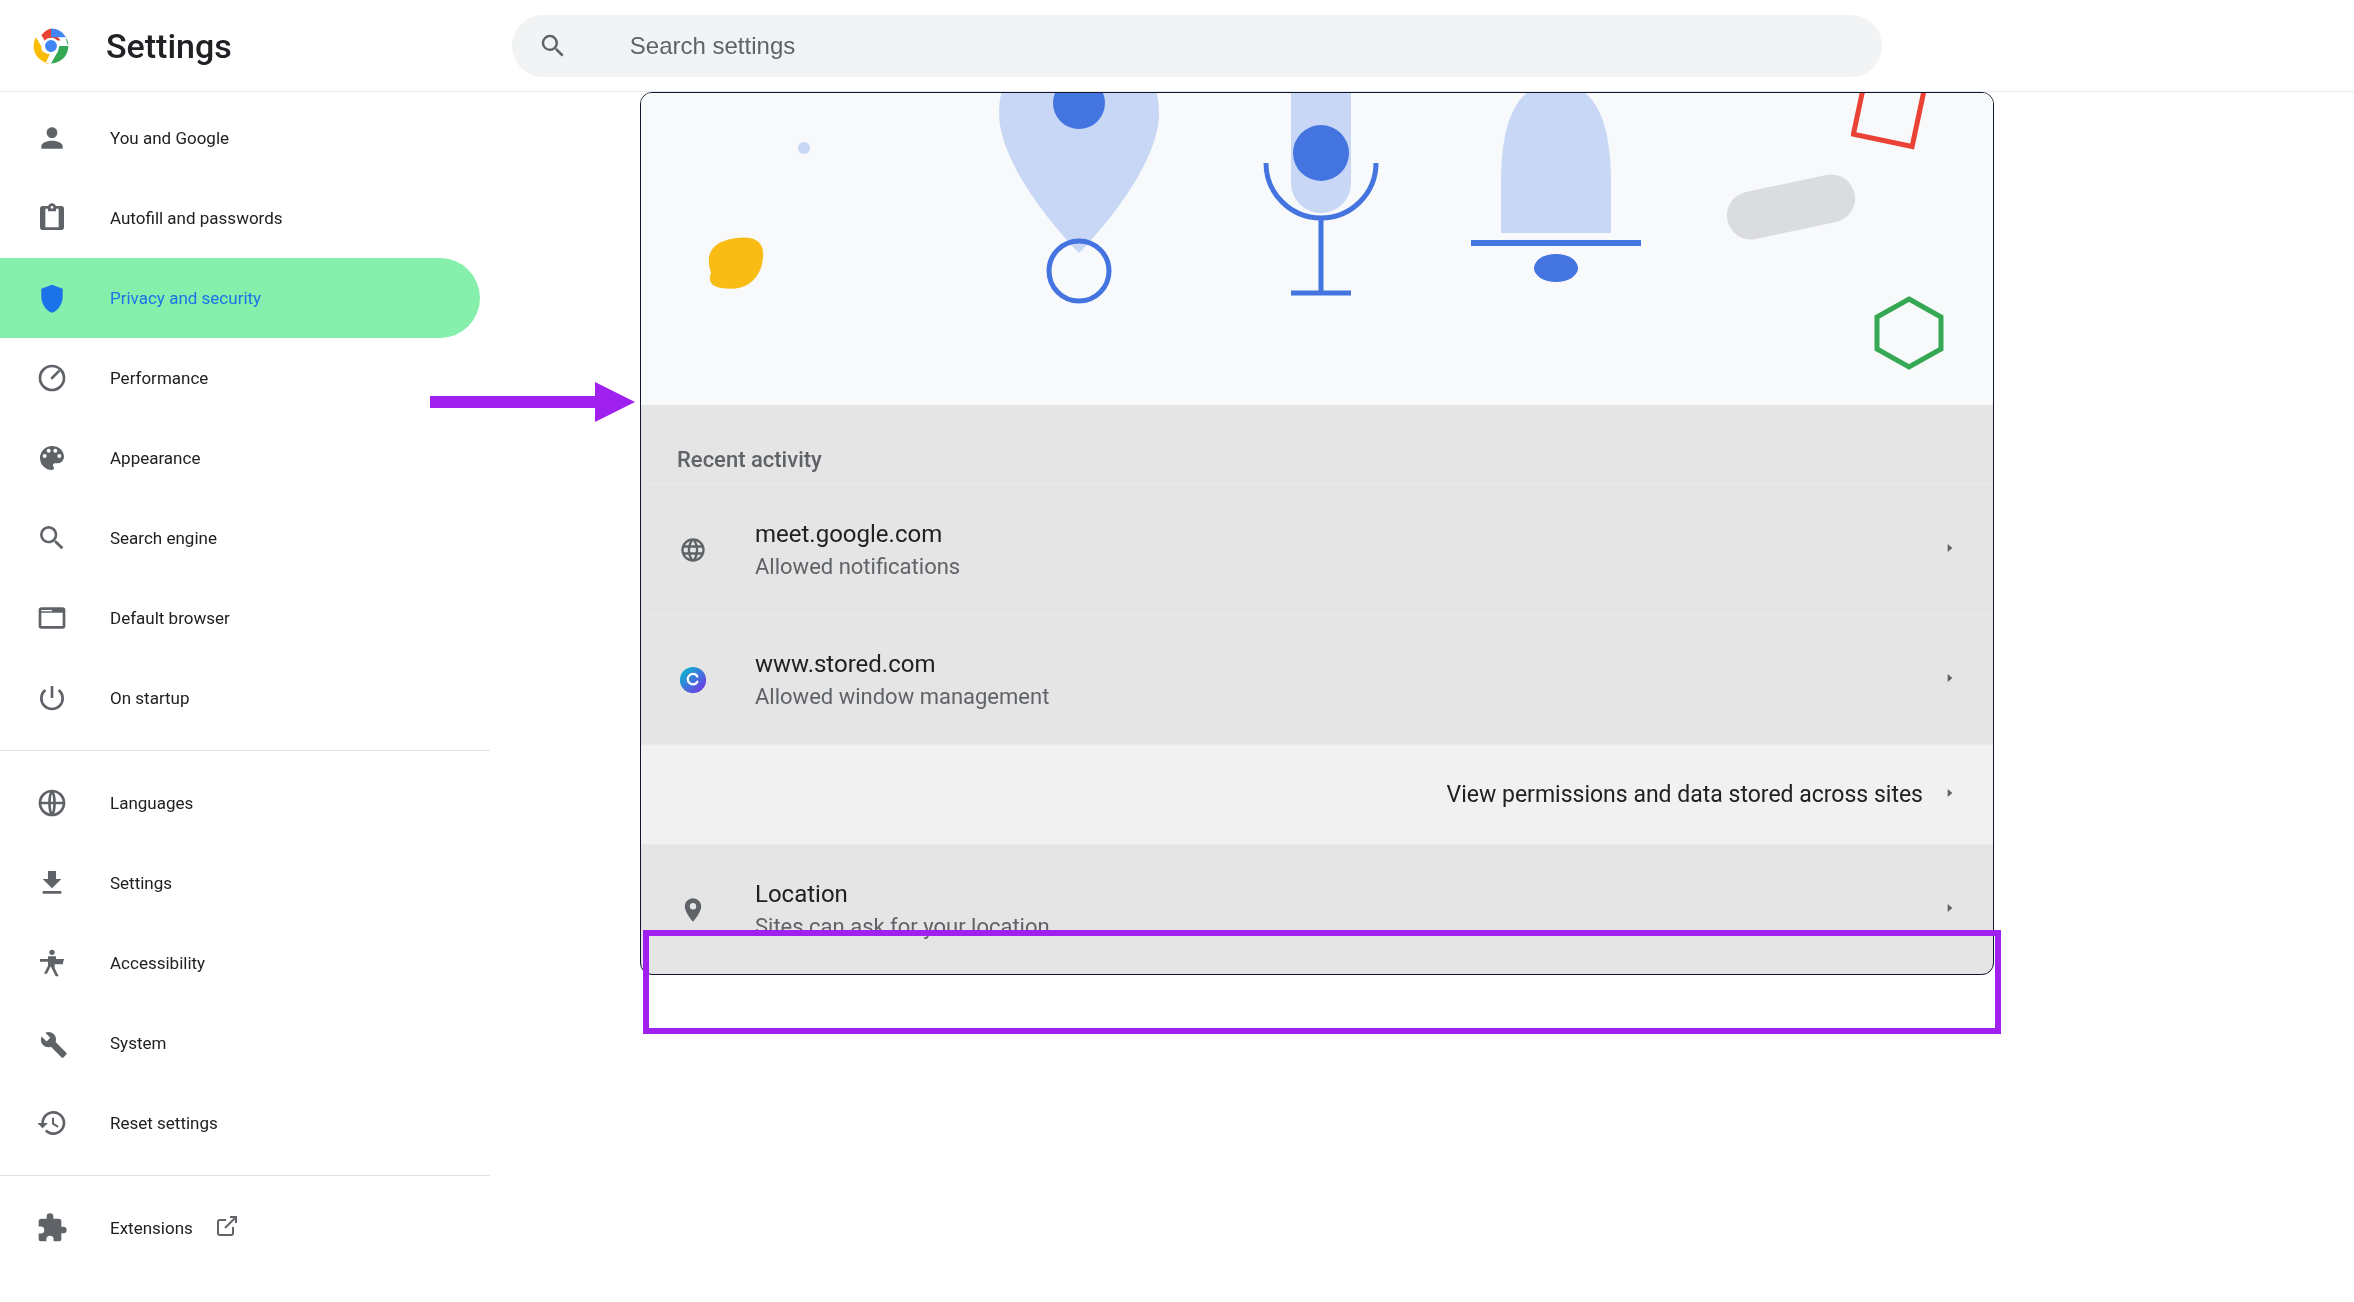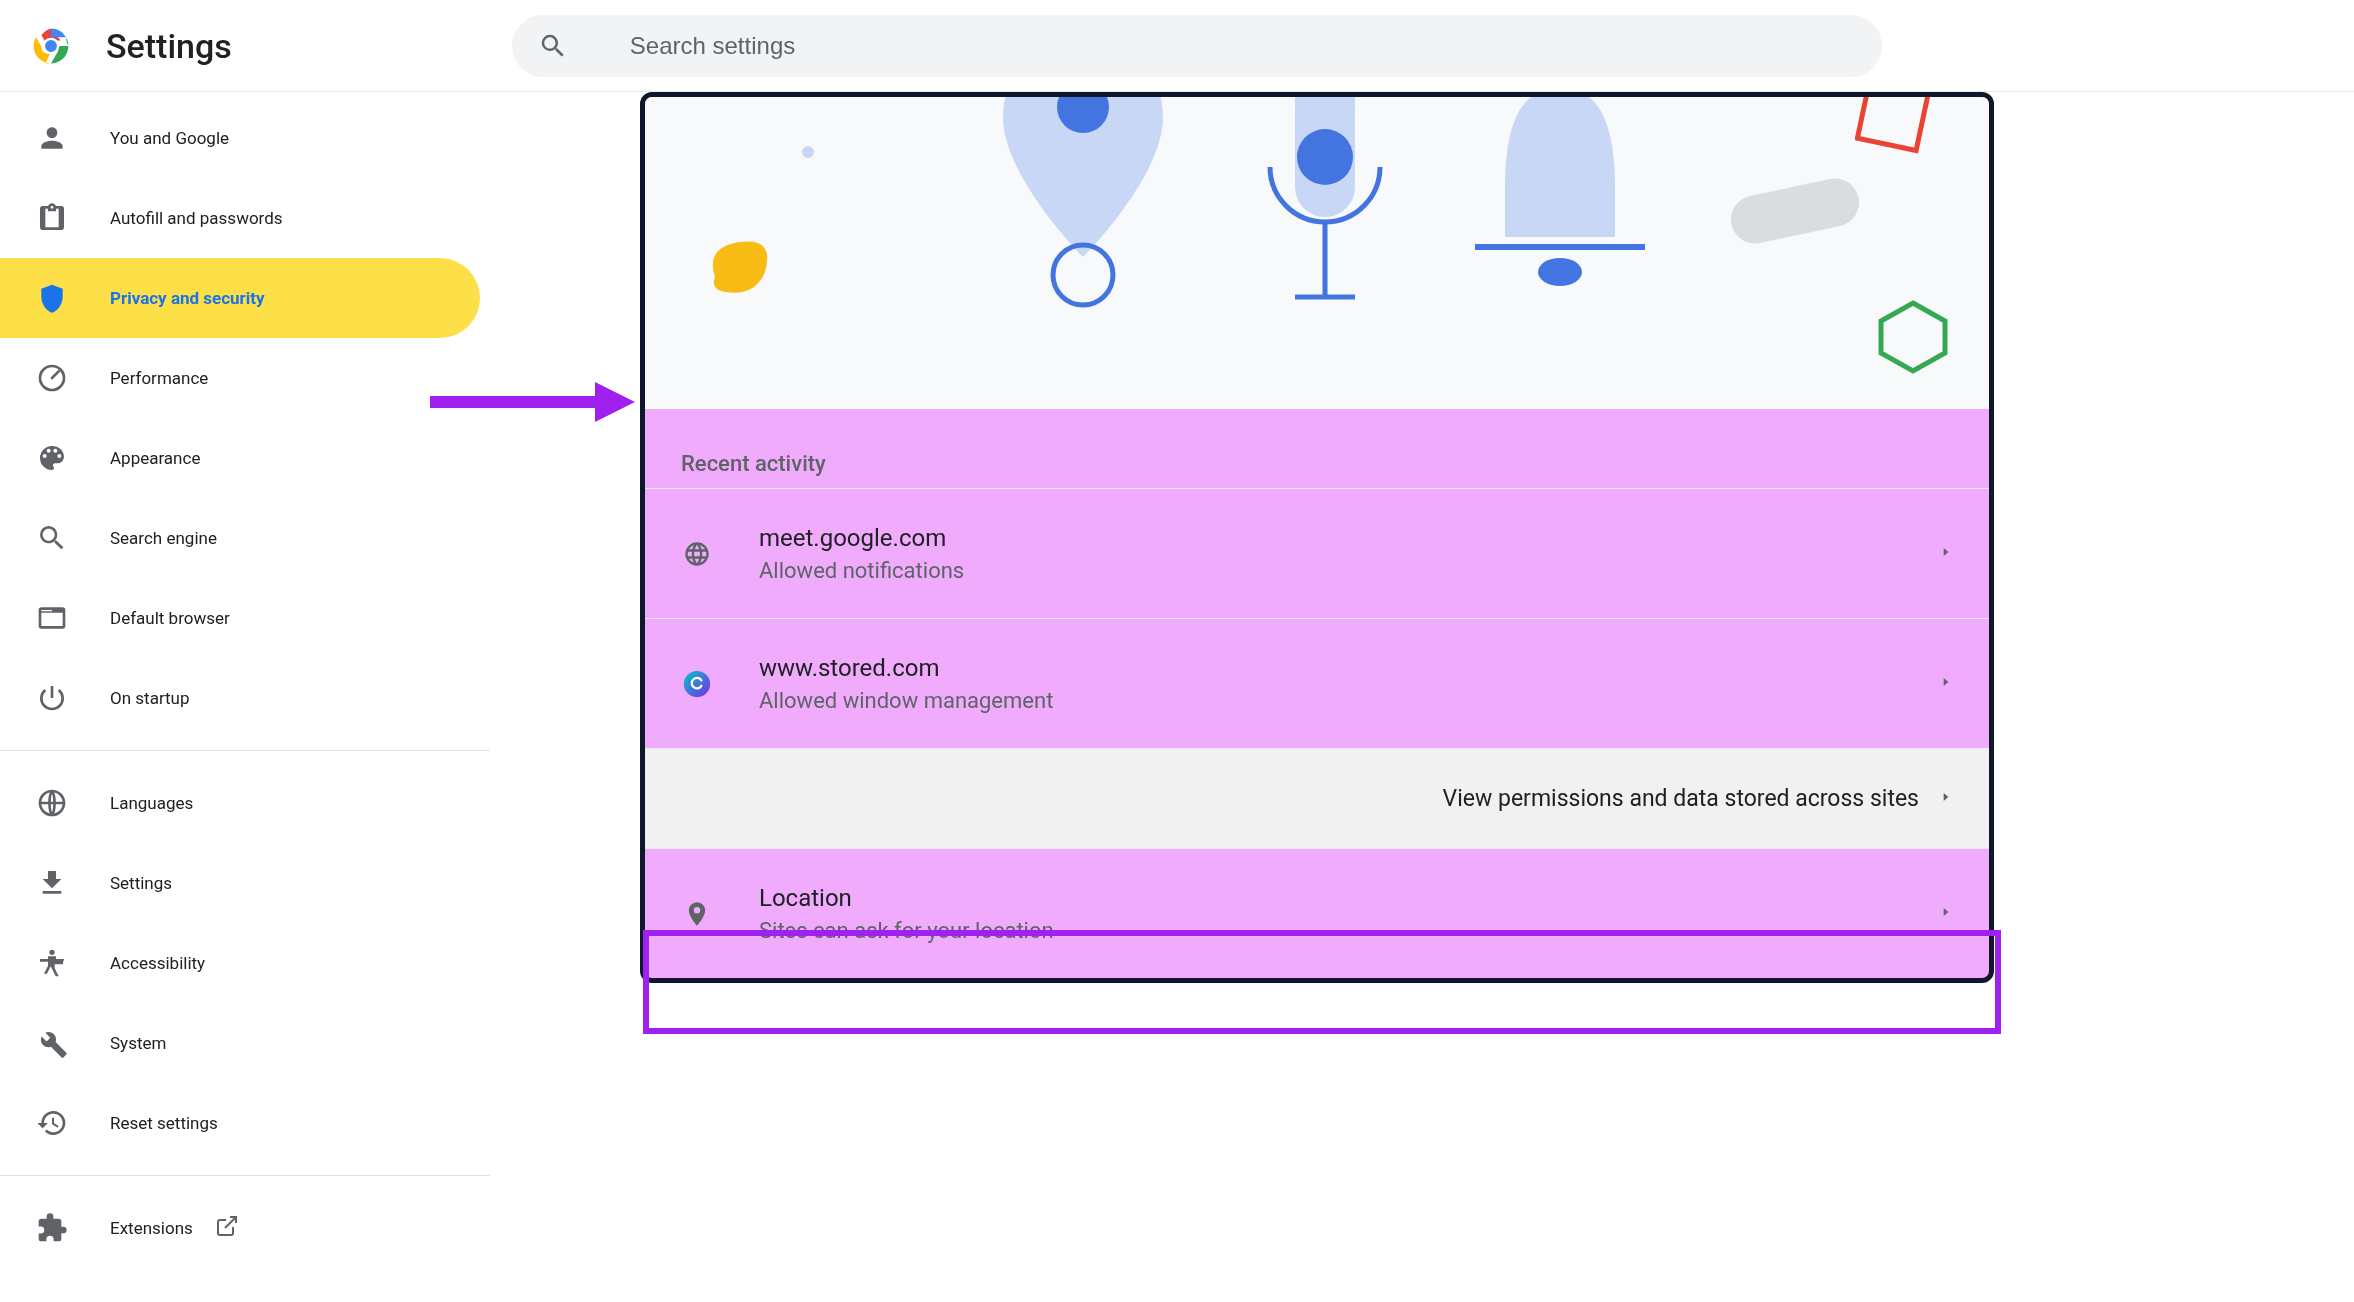--- a/index.html
+++ b/index.html
@@ -68,23 +68,22 @@
     align-items: center;
     height: 80px;
     padding-left: 36px;
     border-radius: 0 40px 40px 0;
     margin-right: 10px;
     cursor: pointer;
     font-size: 17px;
     color: #202124;
   }
   .nav-item.active {
-    background: #fde047;
+    background: #86efac;
     color: #1a73e8;
-    font-weight: bold;
   }
   .nav-item .icon-slot {
     width: 32px; height: 32px;
     margin-right: 42px;
     display: flex;
     align-items: center;
     justify-content: center;
     color: #5f6368;
   }
   .nav-item.active .icon-slot { color: #1a73e8; }
@@ -101,23 +100,23 @@
 
   
   .main {
     flex: 1;
     position: relative;
     padding-left: 150px;
     overflow: hidden;
   }
   .card {
     width: 1354px;
-    border: 5px solid #0f172a;
+    border: 1px solid #0f172a;
     border-radius: 12px;
-    background: #f0abfc;
+    background: #e5e5e5;
     overflow: hidden;
   }
 
   
   .hero {
     height: 312px;
     background: #f8f9fa;
     position: relative;
     overflow: hidden;
   }

